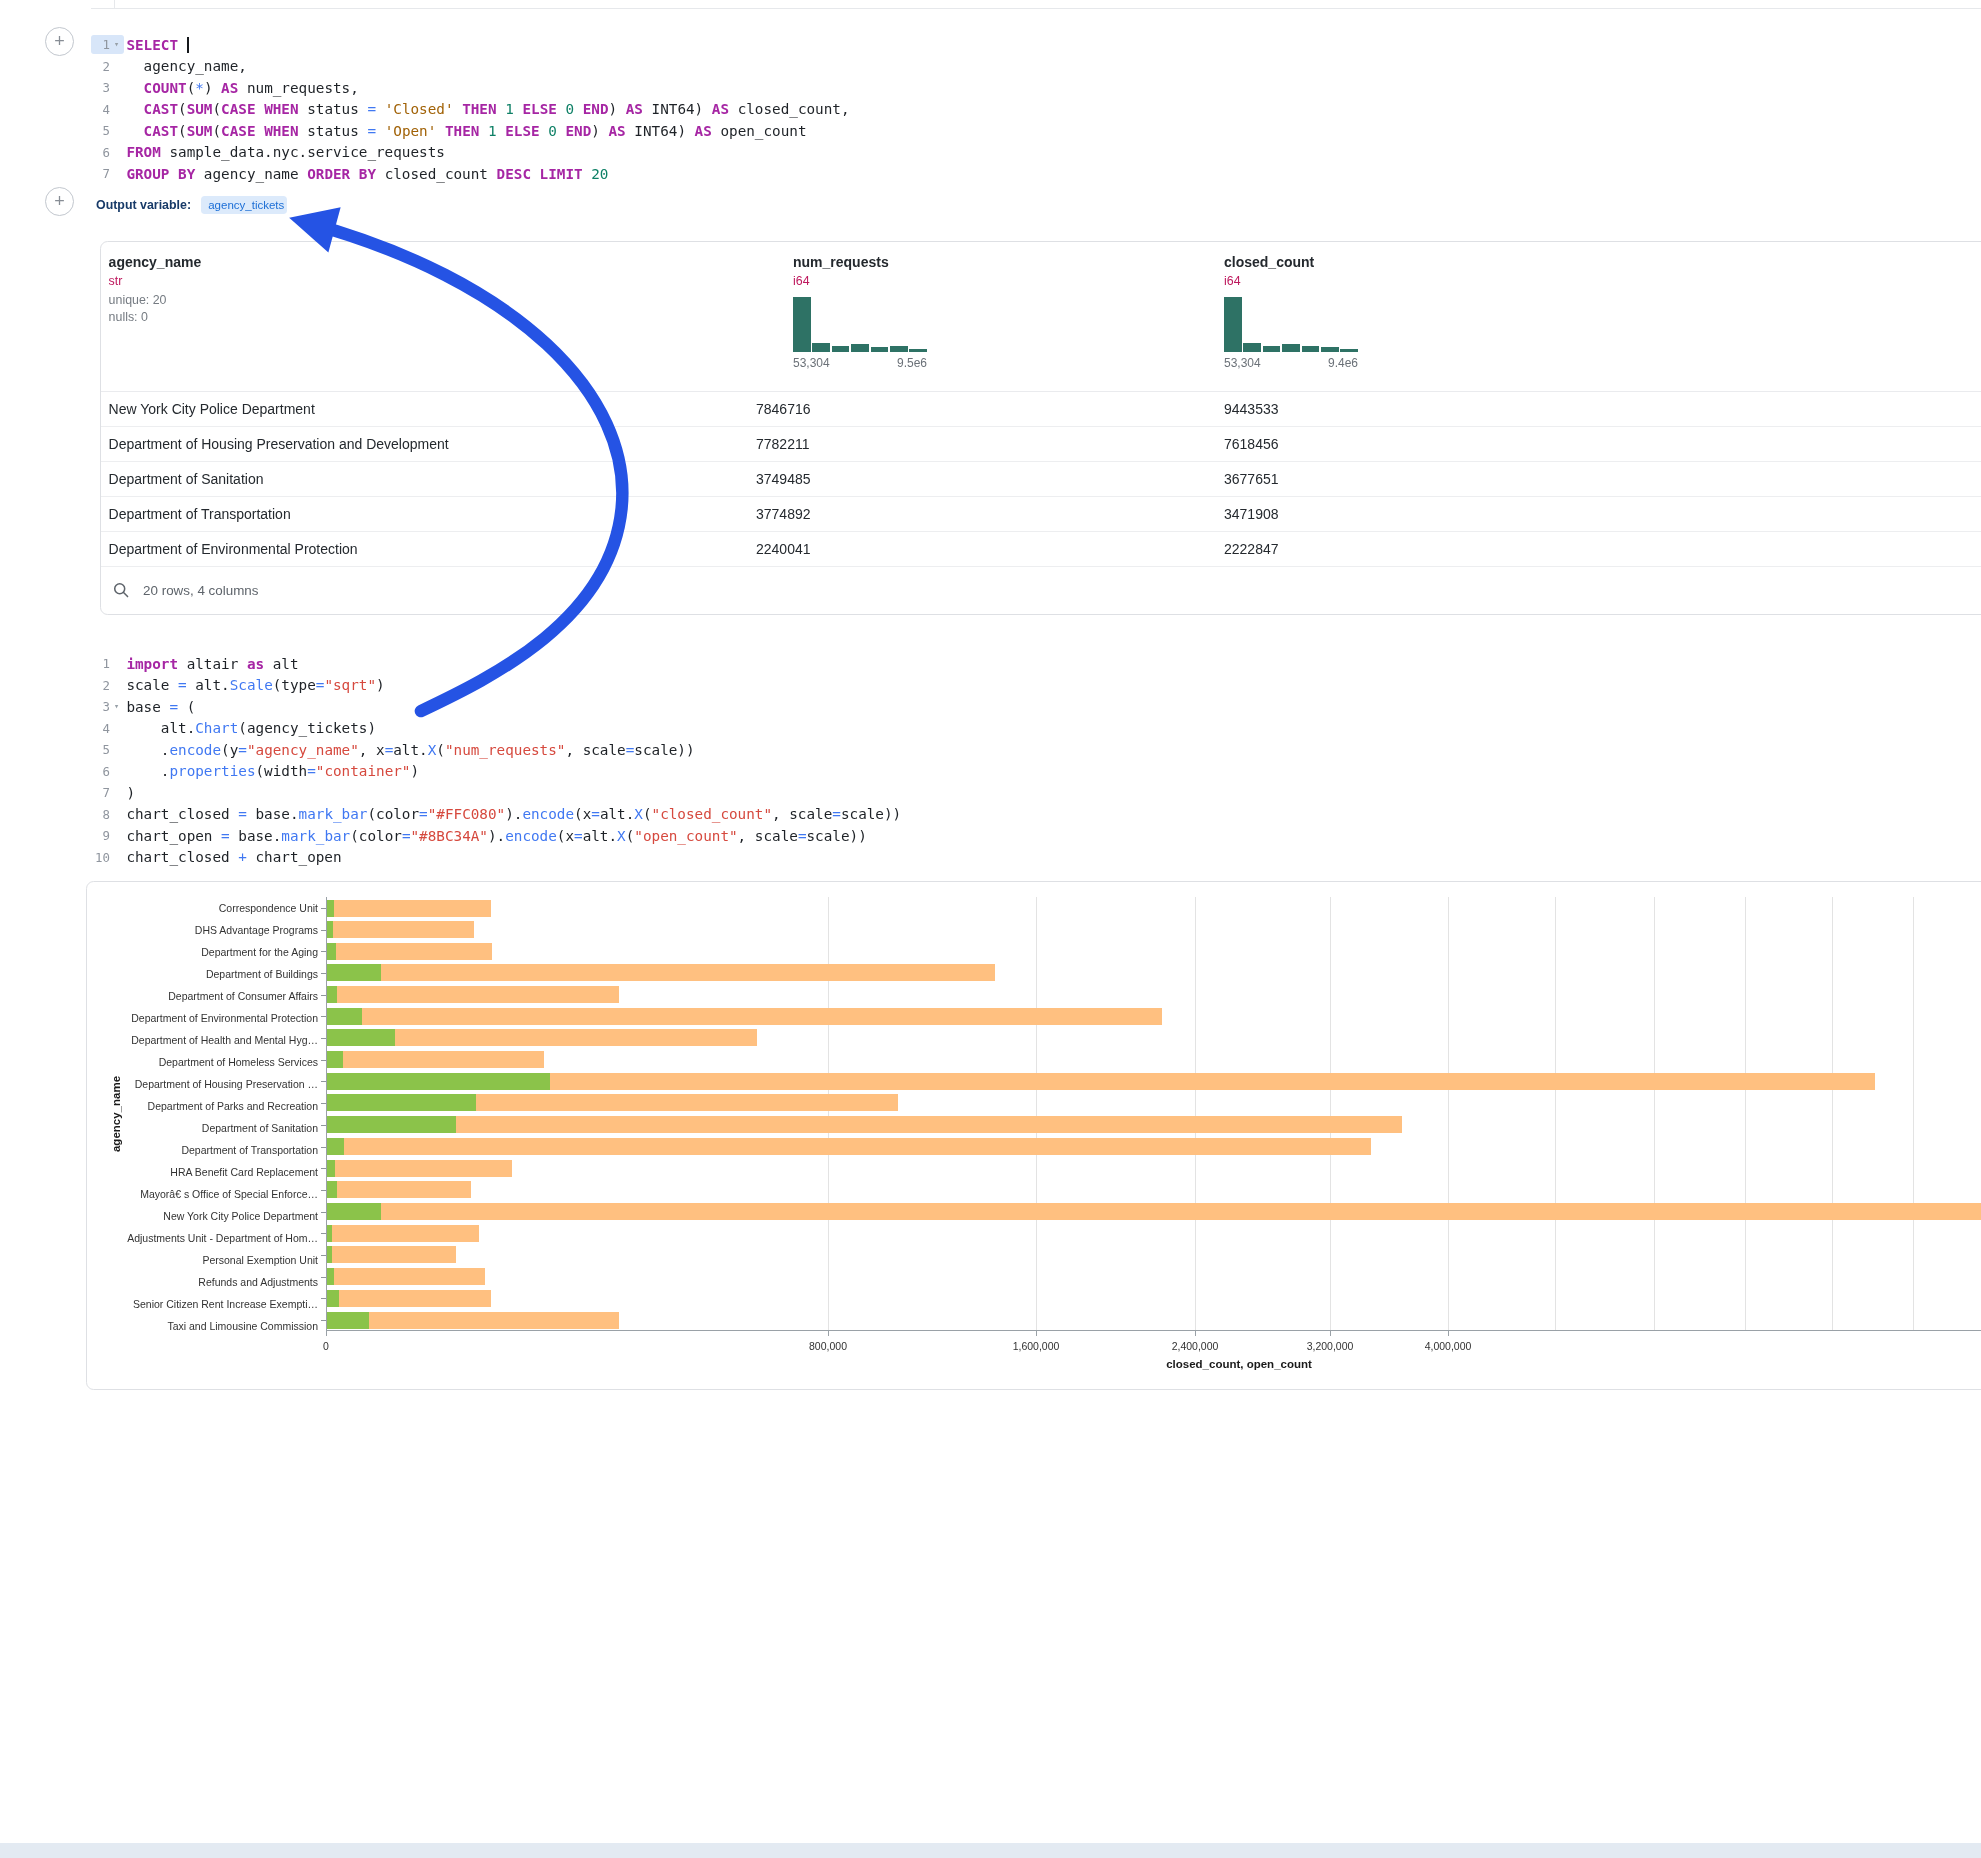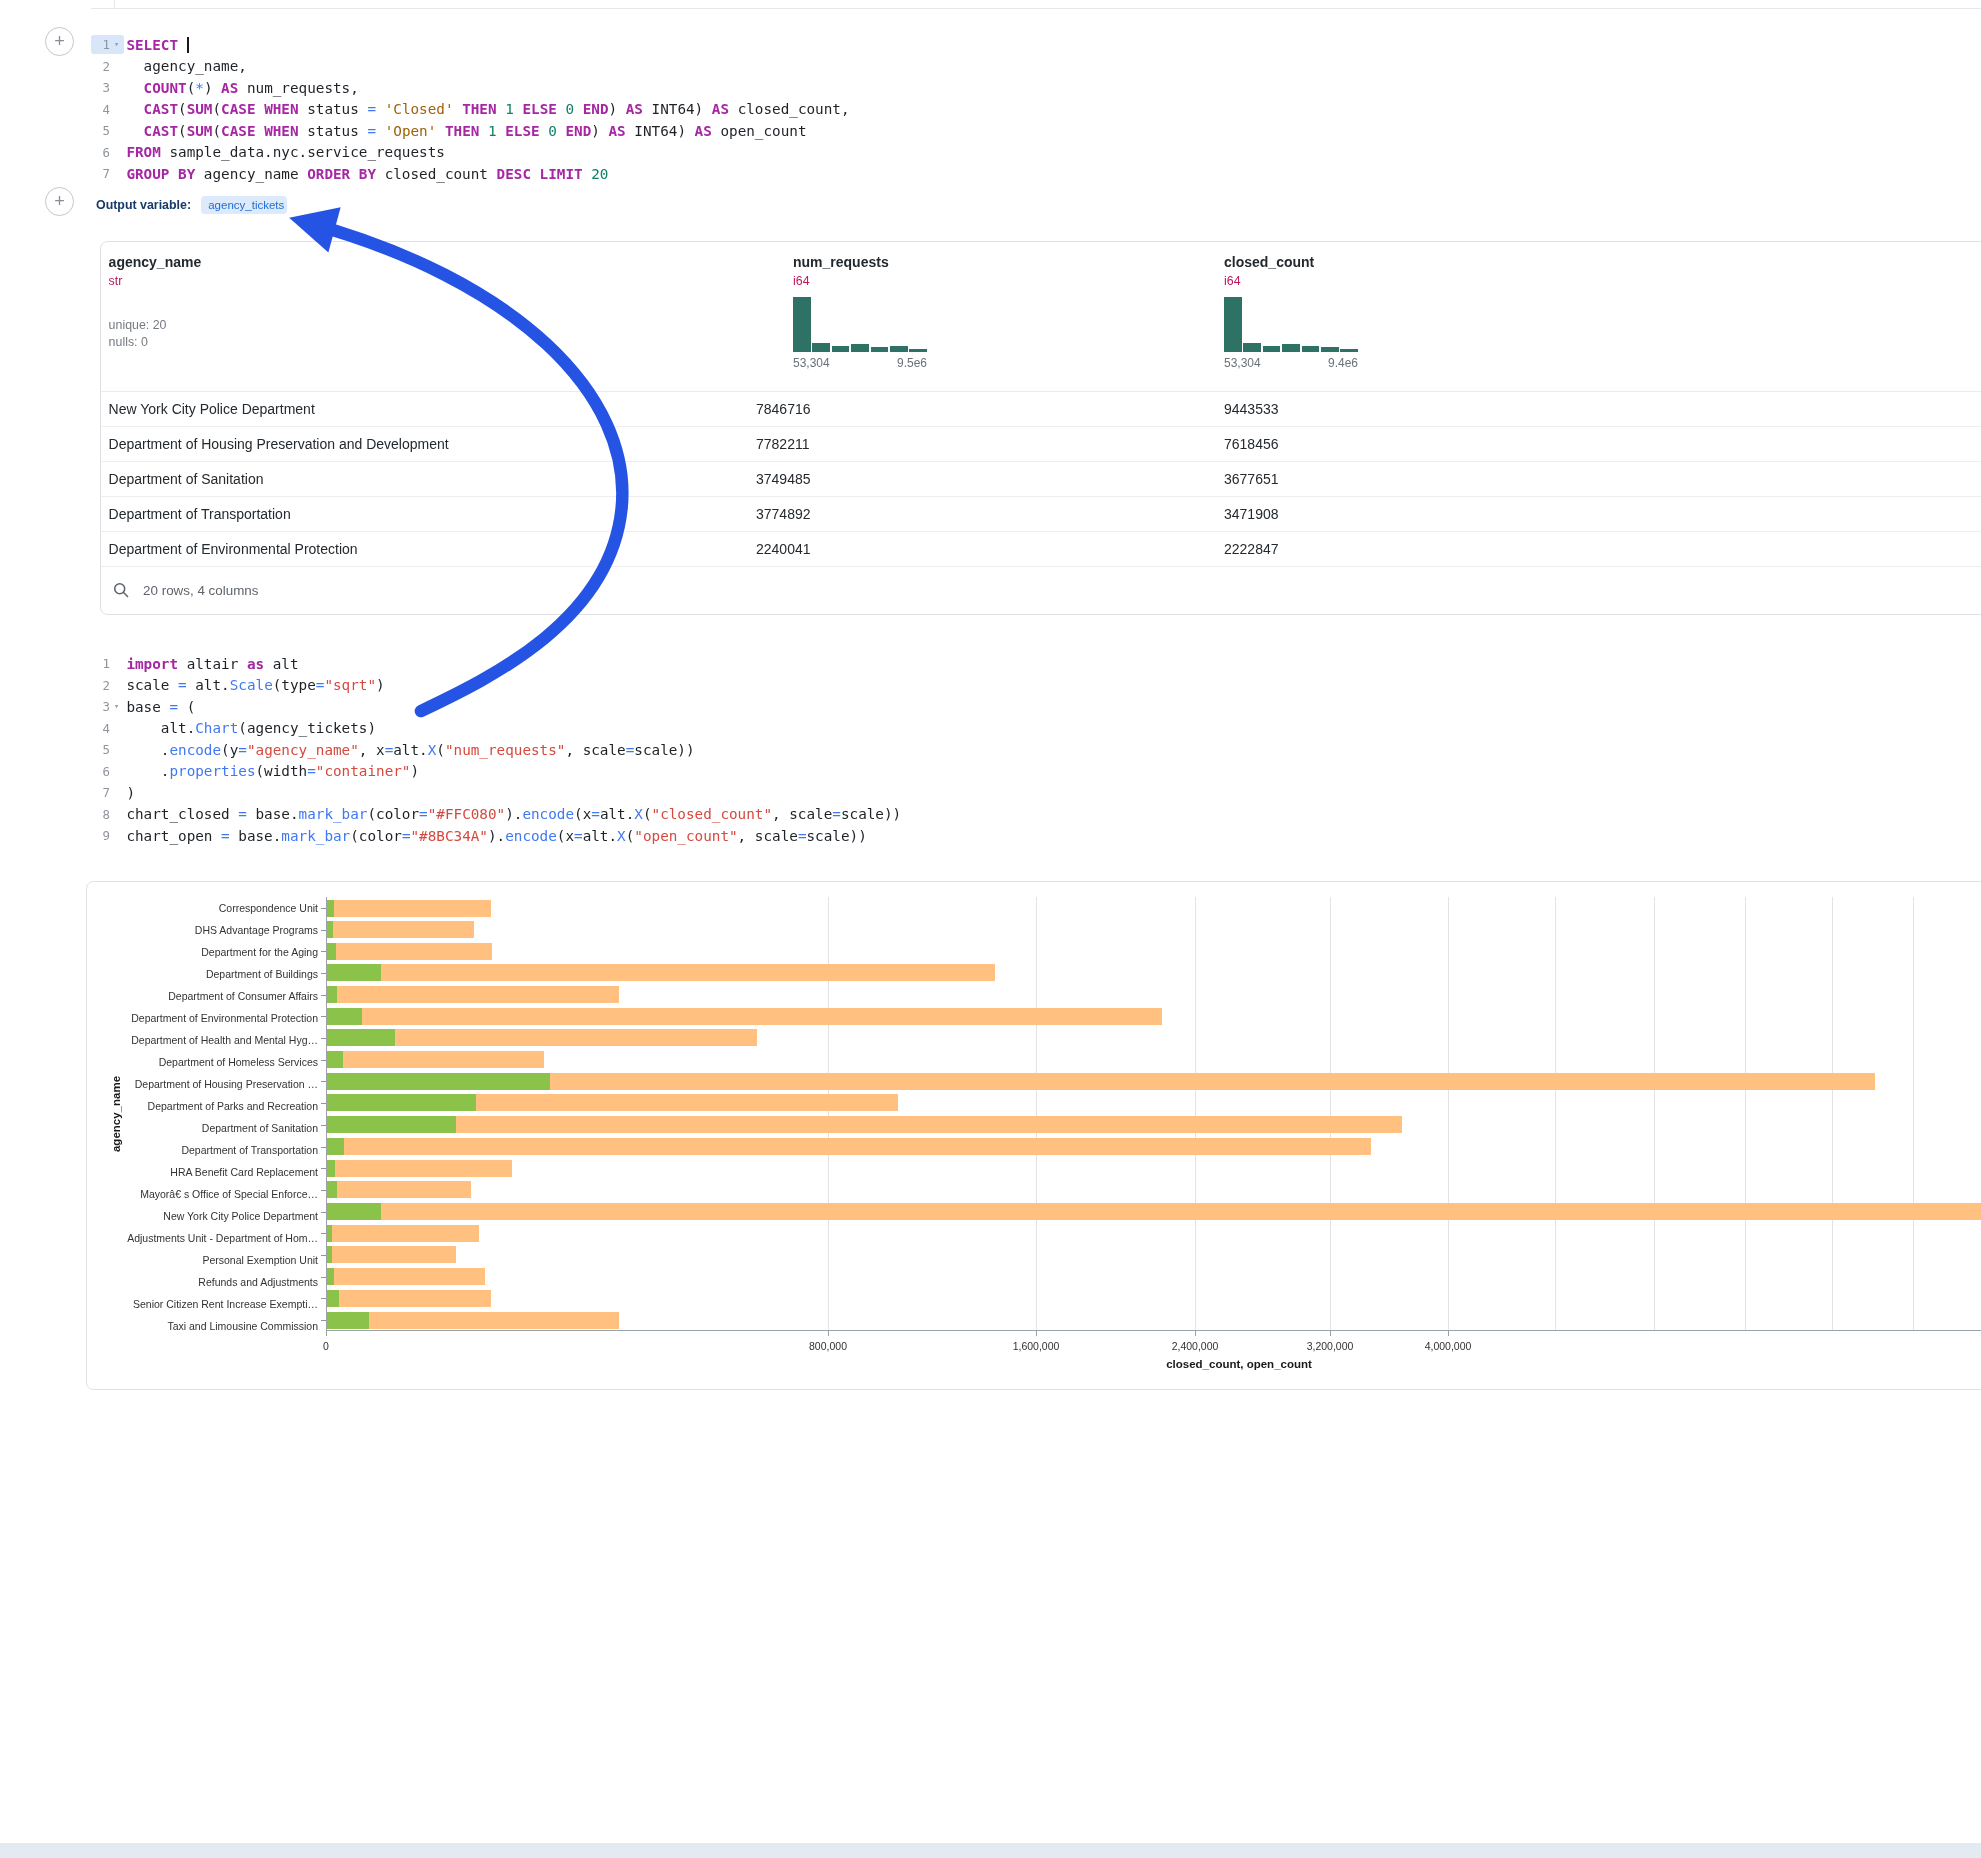--- a/index.html
+++ b/index.html
@@ -29,21 +29,21 @@
   .output-row{position:absolute;left:96px;top:196px;display:flex;align-items:center;gap:9.6px}
   .ov-label{font-size:12.4px;font-weight:bold;color:#173A68}
   .ov-pill{background:#DCEAFB;color:#1D6FD6;font-size:11.5px;padding:2.9px 7.6px;border-radius:3.8px;max-width:86px;overflow:hidden;white-space:nowrap;cursor:pointer}
 
   
   .table-card{position:absolute;left:100px;top:241px;width:1897px;height:374px;border:1px solid #DEE0E4;border-radius:7.6px;background:#fff;overflow:hidden}
   .th{position:absolute;top:12.4px}
   .th.c1{left:7.6px}.th.c2{left:692px}.th.c3{left:1123px}
   .th-name{font-size:14px;font-weight:bold;color:#24292E}
   .th-type{font-size:12.4px;color:#be185d;margin-top:4px}
-  .th-stats{font-size:12.4px;color:#757B82;margin-top:29px;line-height:17px}
+  .th-stats{font-size:12.4px;color:#757B82;margin-top:4px;line-height:17px}
   .hist{display:flex;align-items:flex-end;gap:1.9px;width:134px;height:55px;margin-top:8.6px}
   .hist-bar{flex:1;background:#2E7265}
   .hist-labels{display:flex;justify-content:space-between;width:134px;margin-top:3.8px;font-size:12px;color:#6B7178}
   .t-rows{position:absolute;left:0;right:0;top:149px;border-top:1px solid #EAEBEE}
   .t-row{position:relative;height:35px;border-bottom:1px solid #EDEEF0;background:#fff}
   .tcell{position:absolute;top:50%;transform:translateY(-50%);font-size:14px;color:#24292E;white-space:nowrap}
   .tcell.c1{left:7.6px}.tcell.c2{left:655px}.tcell.c3{left:1123px}
   .t-footer{position:absolute;left:0;right:0;bottom:0;height:47px;display:flex;align-items:center;padding-left:11.5px;gap:14.3px;color:#5E646B;font-size:13.4px}
 
   
@@ -270,20 +270,27 @@
           <span class="fold"></span>
         </span>
         <span class="ctext"><span class="tk-txt">chart_closed </span><span class="tk-op">=</span><span class="tk-txt"> base.</span><span class="tk-fn">mark_bar</span><span class="tk-txt">(color</span><span class="tk-op">=</span><span class="tk-str">"#FFC080"</span><span class="tk-txt">).</span><span class="tk-fn">encode</span><span class="tk-txt">(x</span><span class="tk-op">=</span><span class="tk-txt">alt.</span><span class="tk-fn">X</span><span class="tk-txt">(</span><span class="tk-str">"closed_count"</span><span class="tk-txt">, scale</span><span class="tk-op">=</span><span class="tk-txt">scale))</span></span>
       </div>
       <div class="code-line">
         <span class="gutter-wrap">
           <span class="lnum">9</span>
           <span class="fold"></span>
         </span>
         <span class="ctext"><span class="tk-txt">chart_open </span><span class="tk-op">=</span><span class="tk-txt"> base.</span><span class="tk-fn">mark_bar</span><span class="tk-txt">(color</span><span class="tk-op">=</span><span class="tk-str">"#8BC34A"</span><span class="tk-txt">).</span><span class="tk-fn">encode</span><span class="tk-txt">(x</span><span class="tk-op">=</span><span class="tk-txt">alt.</span><span class="tk-fn">X</span><span class="tk-txt">(</span><span class="tk-str">"open_count"</span><span class="tk-txt">, scale</span><span class="tk-op">=</span><span class="tk-txt">scale))</span></span>
+      </div>
+      <div class="code-line">
+        <span class="gutter-wrap">
+          <span class="lnum">10</span>
+          <span class="fold"></span>
+        </span>
+        <span class="ctext"><span class="tk-txt">chart_closed </span><span class="tk-op">+</span><span class="tk-txt"> chart_open</span></span>
       </div>
     </div>
 
   <div class="chart-card">
     <div class="y-title">agency_name</div>
     <div class="ylabels" id="ylabels">
         <div class="ylabel-row">Correspondence Unit</div>
         <div class="ylabel-row">DHS Advantage Programs</div>
         <div class="ylabel-row">Department for the Aging</div>
         <div class="ylabel-row">Department of Buildings</div>

